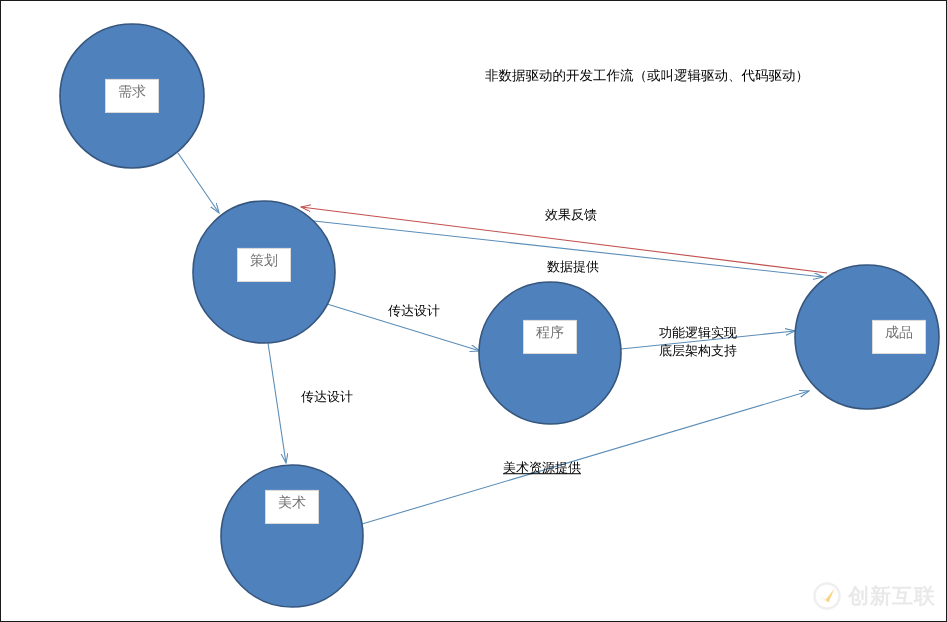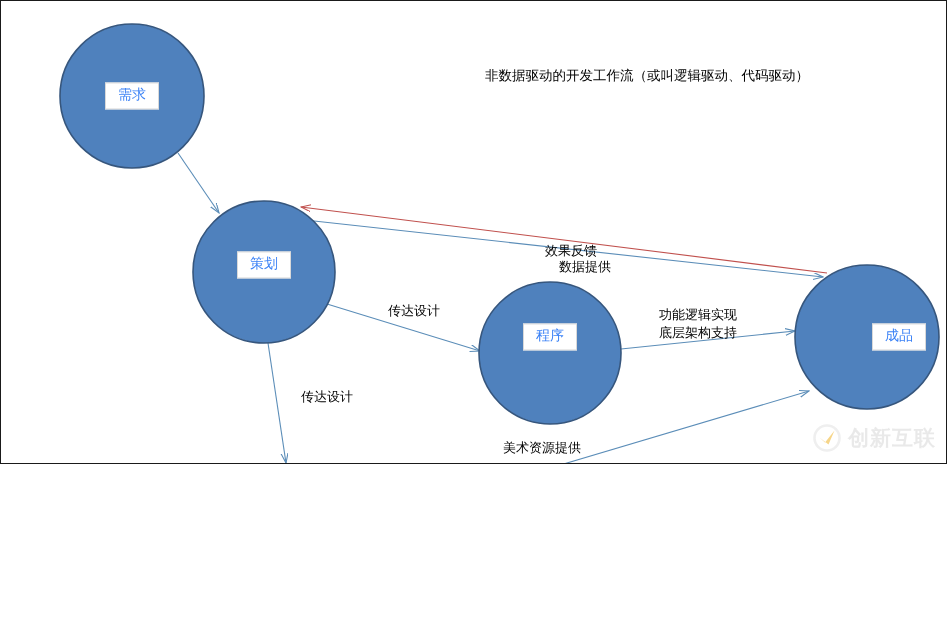--- a/index.html
+++ b/index.html
@@ -6,41 +6,41 @@
     margin: 0;
     padding: 0;
     background: #ffffff;
   }
   body {
     font-family: "DejaVu Sans", "Liberation Sans", sans-serif;
   }
   #canvas {
     position: relative;
     width: 947px;
-    height: 464px;
+    height: 622px;
     background: #ffffff;
     border: 1px solid #1a1a1a;
     box-sizing: border-box;
     overflow: hidden;
   }
   #diagram-svg {
     position: absolute;
     left: 0;
     top: 0;
     width: 947px;
     height: 622px;
   }
   .node-label {
     position: absolute;
     background: #ffffff;
     border: 1px solid #d9d9d9;
-    color: #3b82f6;
+    color: #737373;
     font-size: 14px;
     line-height: 1.15;
-    padding: 4px 12px 5px 12px;
+    padding: 4px 12px 12px 12px;
     white-space: nowrap;
     transform: translate(-50%, -50%);
     text-align: center;
     font-family: Liberation Mono, monospace;
   }
   .edge-label {
     position: absolute;
     color: #000000;
     font-size: 13px;
     line-height: 1.35;
@@ -105,29 +105,29 @@
         <circle cx="549" cy="352" r="71" fill="#4f81bd" stroke="#36567d" stroke-width="1.6"></circle>
         <circle cx="291" cy="535" r="71" fill="#4f81bd" stroke="#36567d" stroke-width="1.6"></circle>
         <circle cx="866" cy="336" r="72" fill="#4f81bd" stroke="#36567d" stroke-width="1.6"></circle>
       </g>
   </svg>
 
   <div id="overlay">
     <div class="diagram-title" style="left: 646px; top: 75px;">非数据驱动的开发工作流（或叫逻辑驱动、代码驱动）</div>
   <div class="edge-label" style="left: 413px; top: 310px;">传达设计</div>
       <div class="edge-label" style="left: 326px; top: 396px;">传达设计</div>
-      <div class="edge-label" style="left: 697px; top: 323px;">功能逻辑实现
+      <div class="edge-label" style="left: 697px; top: 341px;">功能逻辑实现
 底层架构支持</div>
-      <div class="edge-label" style="left: 541px; top: 447px;">美术资源提供</div>
-      <div class="edge-label" style="left: 572px; top: 266px; margin-left: 12px;">数据提供</div>
-      <div class="edge-label" style="left: 570px; top: 214px; margin-top: 36px;">效果反馈</div>
+      <div class="edge-label" style="left: 541px; top: 467px; text-decoration: underline;">美术资源提供</div>
+      <div class="edge-label" style="left: 572px; top: 266px;">数据提供</div>
+      <div class="edge-label" style="left: 570px; top: 214px;">效果反馈</div>
       <div class="node-label" style="left: 131px; top: 95px;">需求</div>
       <div class="node-label" style="left: 263px; top: 264px;">策划</div>
       <div class="node-label" style="left: 549px; top: 336px;">程序</div>
-      <div class="node-label" style="left: 291px; top: 535px; border-radius: 11px;">美术</div>
+      <div class="node-label" style="left: 291px; top: 506px;">美术</div>
       <div class="node-label" style="left: 898px; top: 336px;">成品</div>
     </div>
 
   <div id="watermark">
     <svg width="30" height="30" viewBox="0 0 30 30">
       <circle cx="15" cy="15" r="12.5" fill="none" stroke="#e2e2e2" stroke-width="2.6"></circle>
       <path d="M7.5 14.5 L13 19.5 L22.5 7.5 L16.5 21.5 Z" fill="#f0b429"></path>
     </svg>
     <span id="watermark-text">创新互联</span>
   </div>

